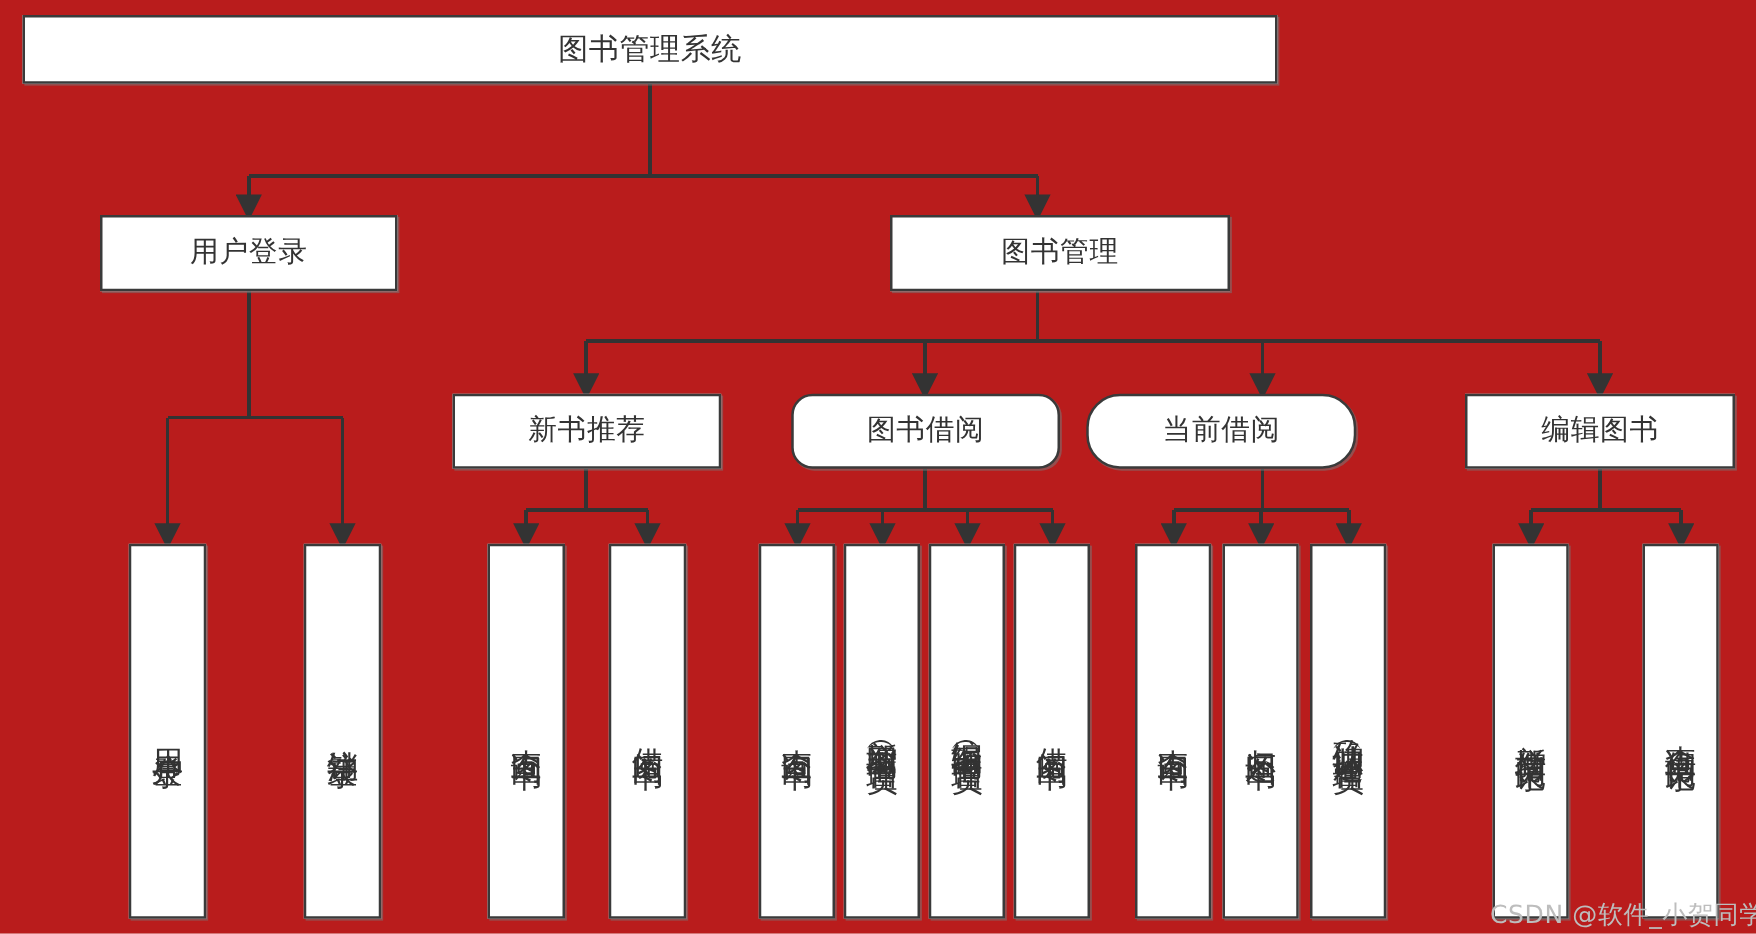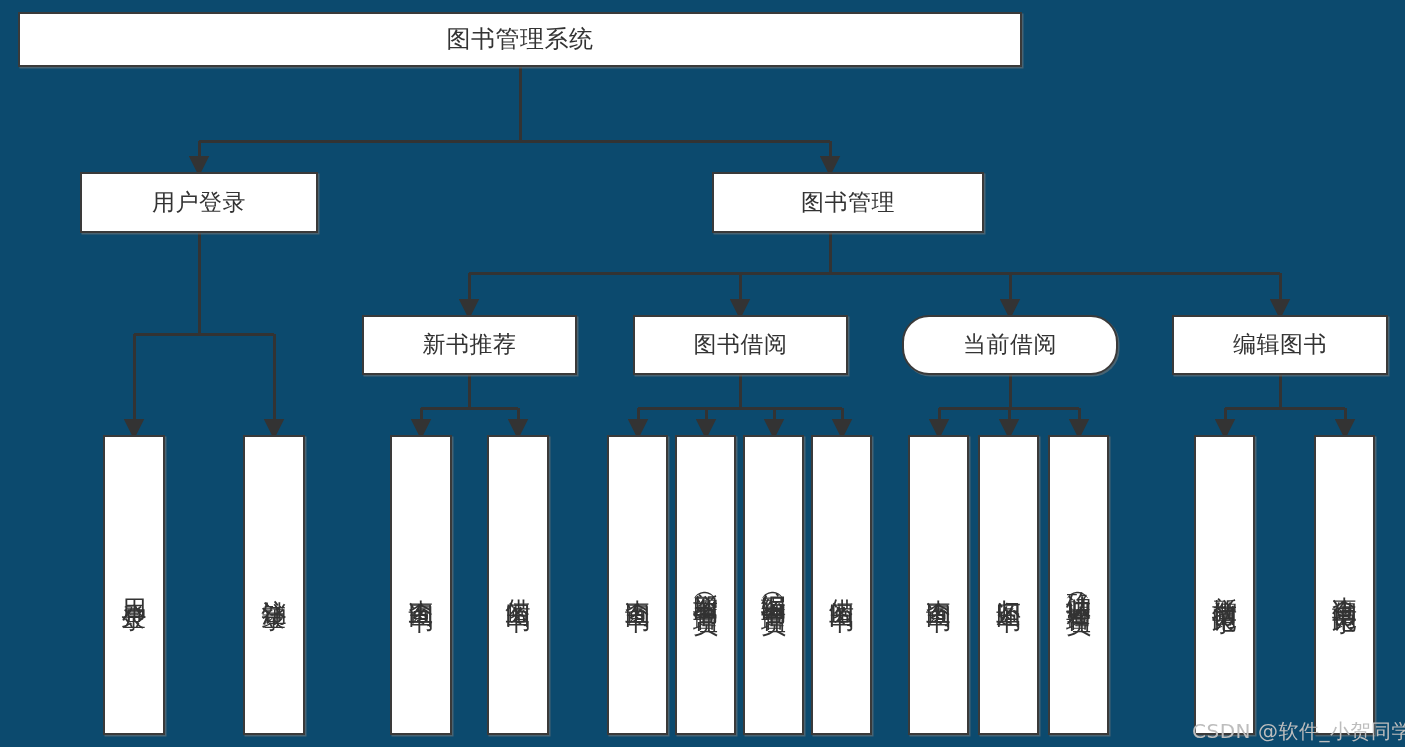--- a/index.html
+++ b/index.html
@@ -11,21 +11,21 @@
   body {
     font-family: "DejaVu Sans", "Liberation Sans", sans-serif;
     width: 1405px;
     height: 747px;
     overflow: hidden;
   }
   #diagram {
     position: relative;
     width: 1405px;
     height: 747px;
-    background: #0c4a6e;
+    background: #b91c1c;
   }
   #wires {
     position: absolute;
     left: 0;
     top: 0;
     width: 1405px;
     height: 747px;
     pointer-events: none;
   }
   .node {
@@ -139,24 +139,24 @@
   <div class="node horiz" style="left:80px; top:172px; width:238px; height:61px;">
     <span class="label">用户登录</span>
   </div>
   <div class="node horiz" style="left:712px; top:172px; width:272px; height:61px;">
     <span class="label">图书管理</span>
   </div>
 
   <div class="node horiz" style="left:362px; top:315px; width:215px; height:60px;justify-content:center;">
     <span class="label">新书推荐</span>
   </div>
-  <div class="node horiz" style="left:633px; top:315px; width:215px; height:60px;">
+  <div class="node horiz" style="left:633px; top:315px; width:215px; height:60px;border-radius:17px;">
     <span class="label">图书借阅</span>
   </div>
-  <div class="node horiz" style="left:902px; top:315px; width:216px; height:60px;border-radius:27px;">
+  <div class="node horiz" style="left:869px; top:315px; width:216px; height:60px;border-radius:27px;">
     <span class="label">当前借阅</span>
   </div>
   <div class="node horiz" style="left:1172px; top:315px; width:216px; height:60px;">
     <span class="label">编辑图书</span>
   </div>
 
   <div class="node vert" style="left:103px; top:435px; width:62px; height:300px;">
     <span class="label">用户登录</span>
   </div>
   <div class="node vert" style="left:243px; top:435px; width:62px; height:300px;">

